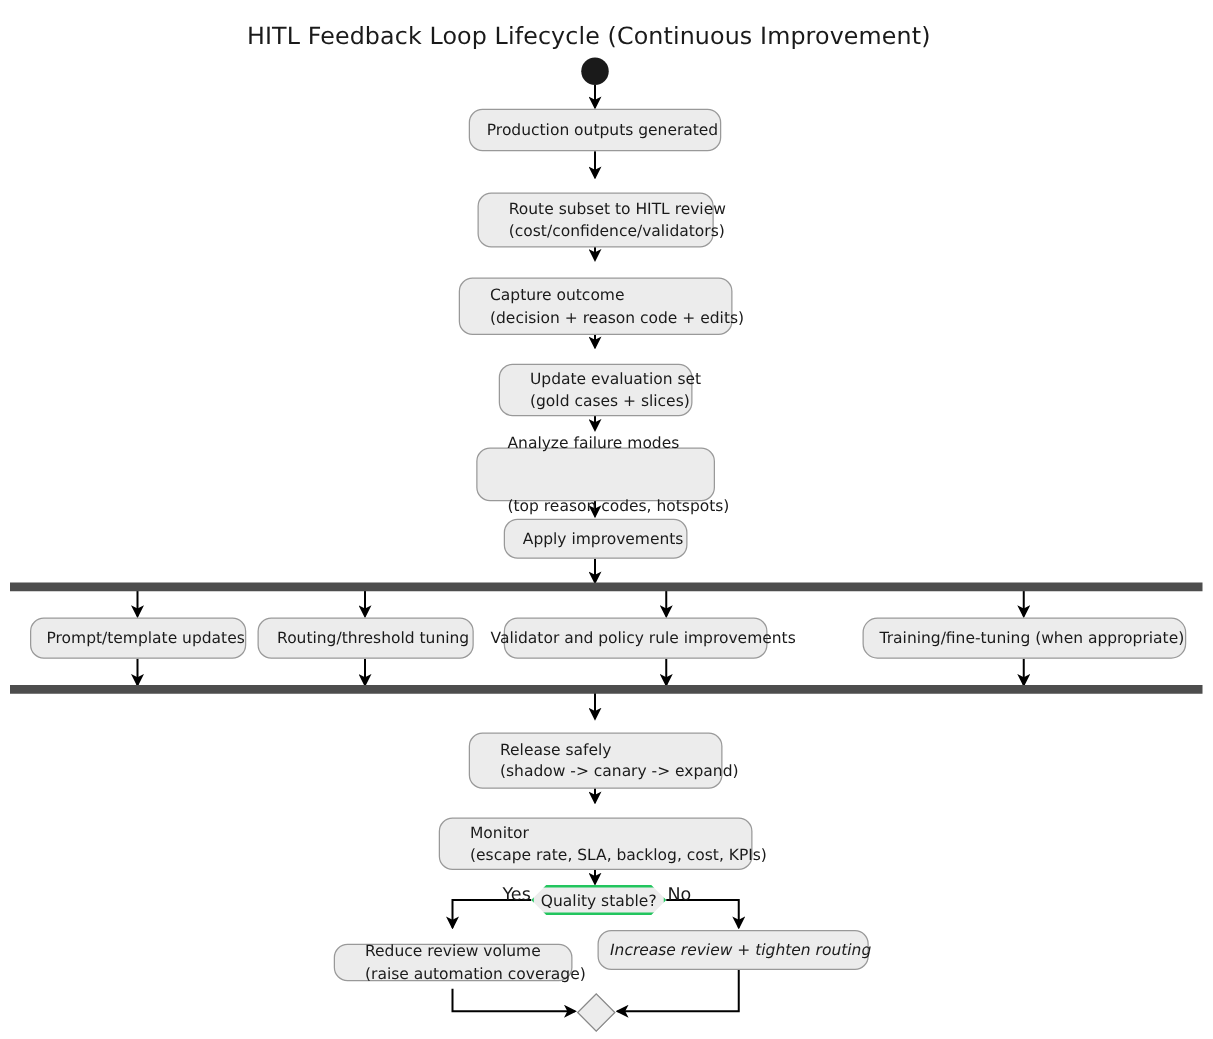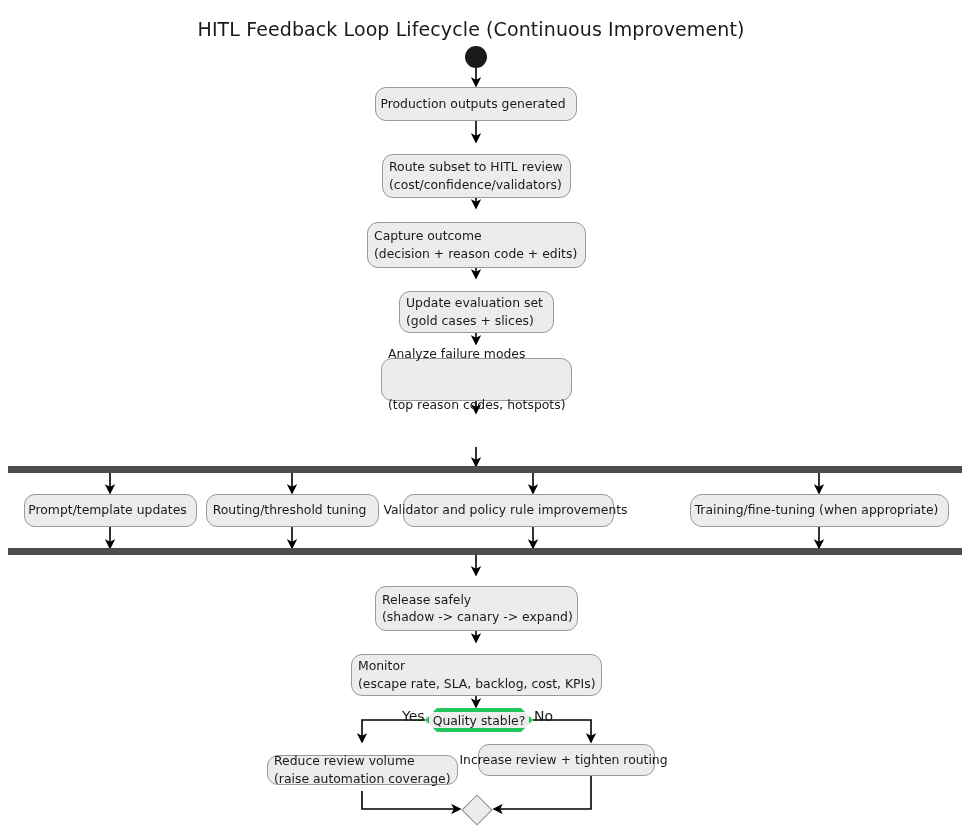--- a/index.html
+++ b/index.html
@@ -36,21 +36,21 @@
   }
   .node {
     position: absolute;
     box-sizing: border-box;
     background: #ececec;
     border: 1px solid #999999;
     border-radius: 11px;
     display: flex;
     flex-direction: column;
     justify-content: center;
-    padding: 5px 12px 6px 6px;
+    padding: 5px 12px 6px 24px;
     font-size: 12.4px;
     color: #1a1a1a;
     line-height: 1.38;
     white-space: pre;
   }
   .node.center { align-items: center; }
   .node.left { align-items: flex-start; margin-top: 11px; }
   .node .line2 { display: block; }
   .startnode {
     position: absolute;
@@ -61,21 +61,21 @@
   }
   .barnode {
     position: absolute;
     background: #4d4d4d;
     height: 7px;
   }
   .decision {
     position: absolute;
     box-sizing: border-box;
     background: #ececec;
-    border: 4px solid #22c55e;
+    border: 2px solid #22c55e;
     display: flex;
     align-items: center;
     justify-content: center;
     font-size: 12.4px;
     color: #1a1a1a;
     white-space: nowrap;
     clip-path: polygon(12px 0, calc(100% - 12px) 0, 100% 50%, calc(100% - 12px) 100%, 12px 100%, 0 50%);
   }
   .merge-diamond {
     position: absolute;
@@ -165,20 +165,23 @@
   <div class="node left" style="left:399px; top:280px; width:155px; height:42px;">
     <span>Update evaluation set</span>
     <span class="line2">(gold cases + slices)</span>
   </div>
 
   <div class="node left" style="left:381px; top:347px; width:191px; height:43px;gap:34px;">
     <span>Analyze failure modes</span>
     <span class="line2">(top reason codes, hotspots)</span>
   </div>
 
+  <div class="node center" style="left:403px; top:415px; width:147px; height:32px;">
+    <span>Apply improvements</span>
+  </div>
 
   <div class="barnode" style="left:8px; top:466px; width:954px;"></div>
 
   <div class="node center" style="left:24px; top:494px; width:173px; height:33px;">
     <span>Prompt/template updates</span>
   </div>
 
   <div class="node center" style="left:206px; top:494px; width:173px; height:33px;">
     <span>Routing/threshold tuning</span>
   </div>
@@ -208,19 +211,19 @@
   </div>
 
   <div class="edge-label" style="left:402px; top:708px;">Yes</div>
   <div class="edge-label" style="left:534px; top:708px;">No</div>
 
   <div class="node left" style="left:267px; top:744px; width:191px; height:30px;">
     <span>Reduce review volume</span>
     <span class="line2">(raise automation coverage)</span>
   </div>
 
-  <div class="node center" style="left:478px; top:744px; width:177px; height:32px;">
+  <div class="node center" style="left:478px; top:744px; width:217px; height:32px;font-style:italic;">
     <span>Increase review + tighten routing</span>
   </div>
 
   <div class="merge-diamond" style="left:466px; top:799px; width:20px; height:20px;"></div>
 
 </div>
 
 </body></html>

